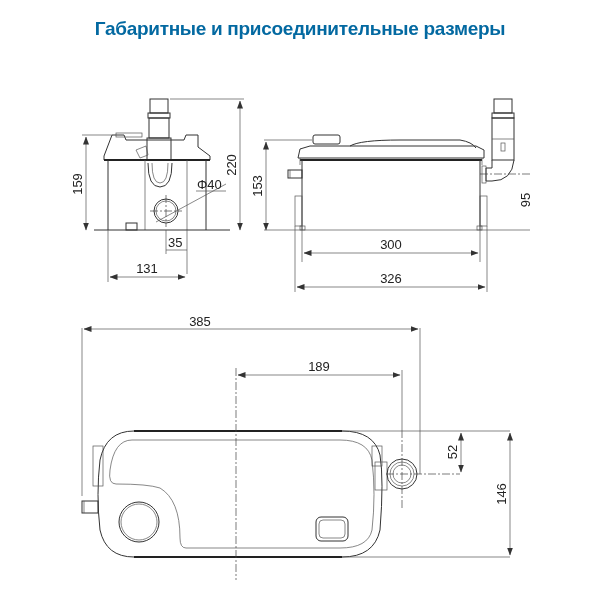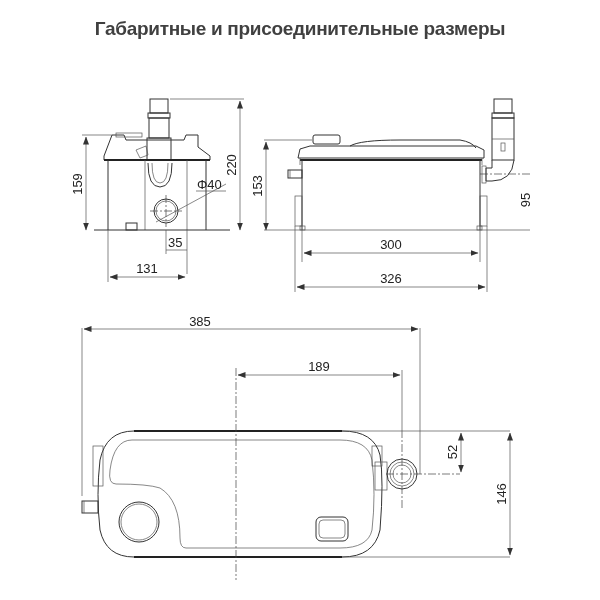--- a/index.html
+++ b/index.html
@@ -1,20 +1,20 @@
 <!DOCTYPE html>
 <html><head>
   <meta charset="utf-8">
   <style>
     html, body { margin: 0; padding: 0; background: #ffffff; }
     body { width: 600px; height: 600px; position: relative; overflow: hidden; }
     .title {
       position: absolute; left: 0; top: 18px; width: 600px; text-align: center;
       font-family: "Liberation Sans", sans-serif; font-weight: bold; font-size: 19px;
-      color: #404040; letter-spacing: -0.3px;
+      color: #0369a1; letter-spacing: -0.3px;
     }
     svg { position: absolute; left: 0; top: 0; }
     .dim { font-family: "Liberation Sans", sans-serif; font-size: 13px; fill: #222; }
     .ln { stroke: #333; stroke-width: 1; fill: none; }
     .lt { stroke: #555; stroke-width: 0.7; fill: none; }
     .thick { stroke: #222; stroke-width: 1.8; fill: none; }
     .ctr { stroke: #444; stroke-width: 0.7; fill: none; stroke-dasharray: 8 2 2 2; }
   </style>
 </head>
 <body>

